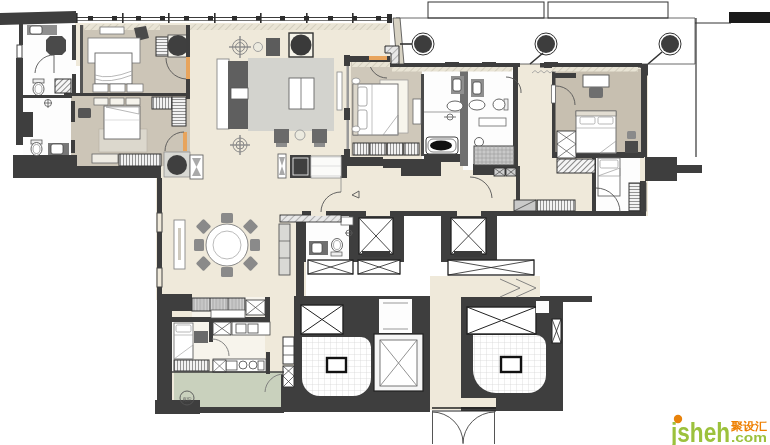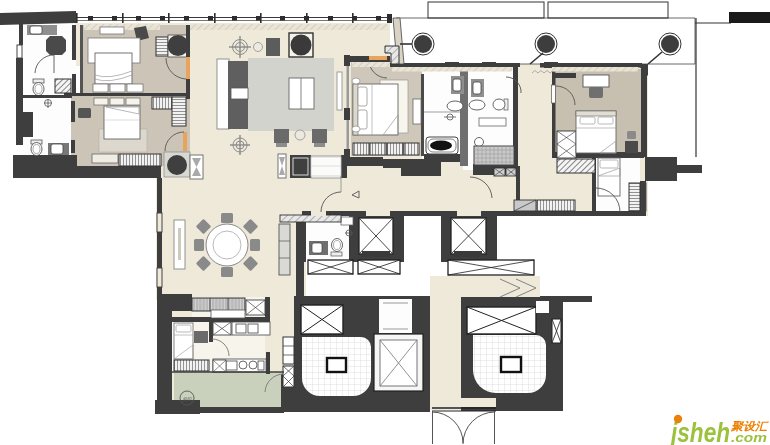--- a/index.html
+++ b/index.html
@@ -1,16 +1,16 @@
 <!DOCTYPE html>
 <html><head>
 <meta charset="utf-8">
 <style>
 html,body{margin:0;padding:0;background:#fff;}
-#plan{position:relative;width:770px;height:445px;font-family:"Liberation Sans",sans-serif;font-style:italic;}
+#plan{position:relative;width:770px;height:445px;font-family:"Liberation Sans",sans-serif;}
 </style>
 </head>
 <body>
 <div id="plan">
 <svg width="770" height="445" viewBox="0 0 770 445" xmlns="http://www.w3.org/2000/svg">
 <defs>
 <pattern id="hatch" width="4" height="4" patternUnits="userSpaceOnUse" patternTransform="rotate(45)">
 <rect width="4" height="4" fill="#f5f5f5"></rect>
           <line x1="0" y1="0" x2="0" y2="4" stroke="#3a3a3a" stroke-width="1.2"></line>
 </pattern>

